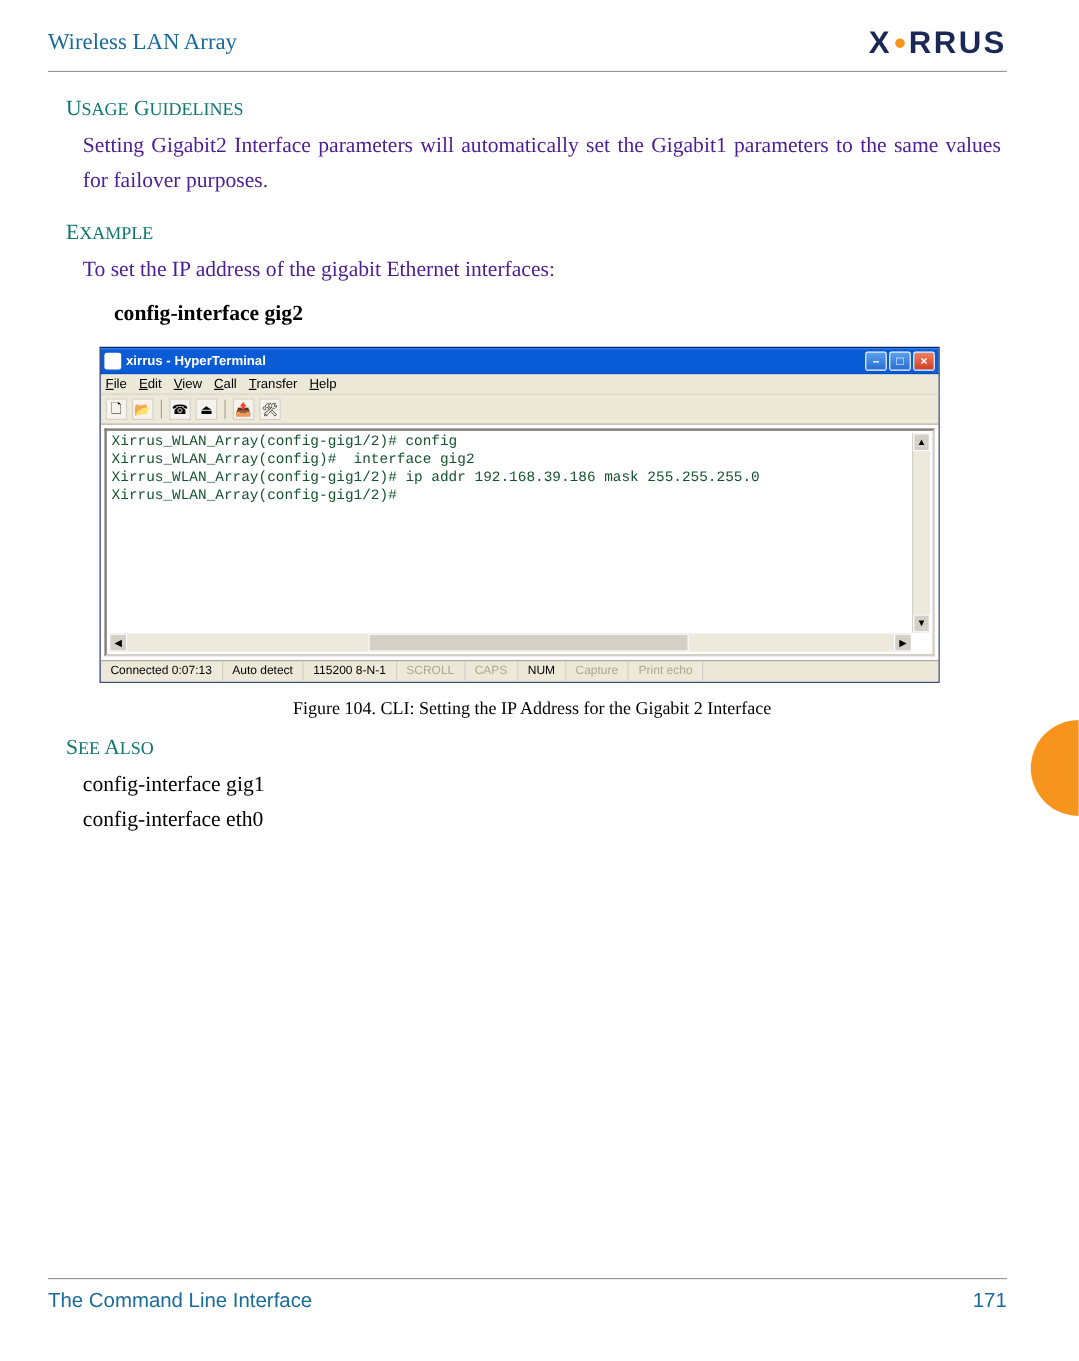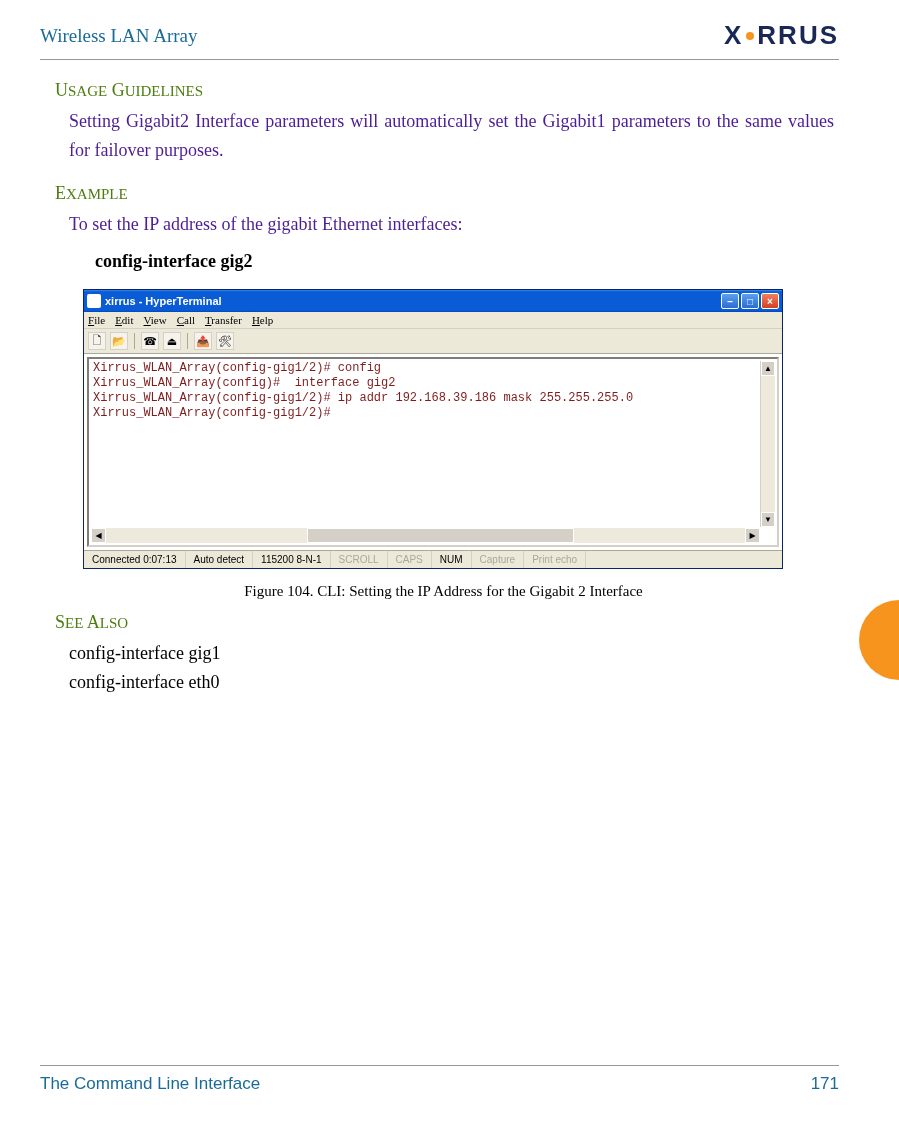--- a/index.html
+++ b/index.html
@@ -47,21 +47,21 @@
     }
     .content {
       padding-left: 15px;
       padding-right: 5px;
     }
     .section-heading {
       font-variant: small-caps;
       font-size: 18px;
       margin-top: 12px;
       margin-bottom: 6px;
-      color: #4d7c0f;
+      color: #0f766e;
     }
     .body-text {
       font-size: 18px;
       line-height: 1.6;
       color: #4c1d95;
       margin-left: 14px;
       text-align: justify;
     }
     .example-cmd {
       font-size: 18px;
@@ -126,21 +126,20 @@
     .titlebar-btn.close {
       background: linear-gradient(to bottom, #f08060, #d04020);
     }
     .menubar {
       background: #ece9d8;
       padding: 2px 4px;
       display: flex;
       gap: 10px;
       font-size: 11px;
       border-bottom: 1px solid #d4d0c8;
-      font-family: Liberation Serif, serif;
     }
     .menu-item {
       cursor: pointer;
     }
     .menu-item .underline {
       text-decoration: underline;
     }
     .toolbar {
       background: #ece9d8;
       padding: 3px 4px;
@@ -176,21 +175,21 @@
       height: 190px;
       overflow: hidden;
       position: relative;
     }
     .terminal-text {
       font-family: 'Courier New', monospace;
       font-size: 12px;
       line-height: 1.25;
       padding: 2px 4px;
       white-space: pre;
-      color: #7f1d1d;
+      color: #14532d;
     }
     .scrollbar-v {
       position: absolute;
       right: 2px;
       top: 2px;
       bottom: 18px;
       width: 15px;
       background: #ede9dc;
       border-left: 1px solid #d4d0c8;
     }

